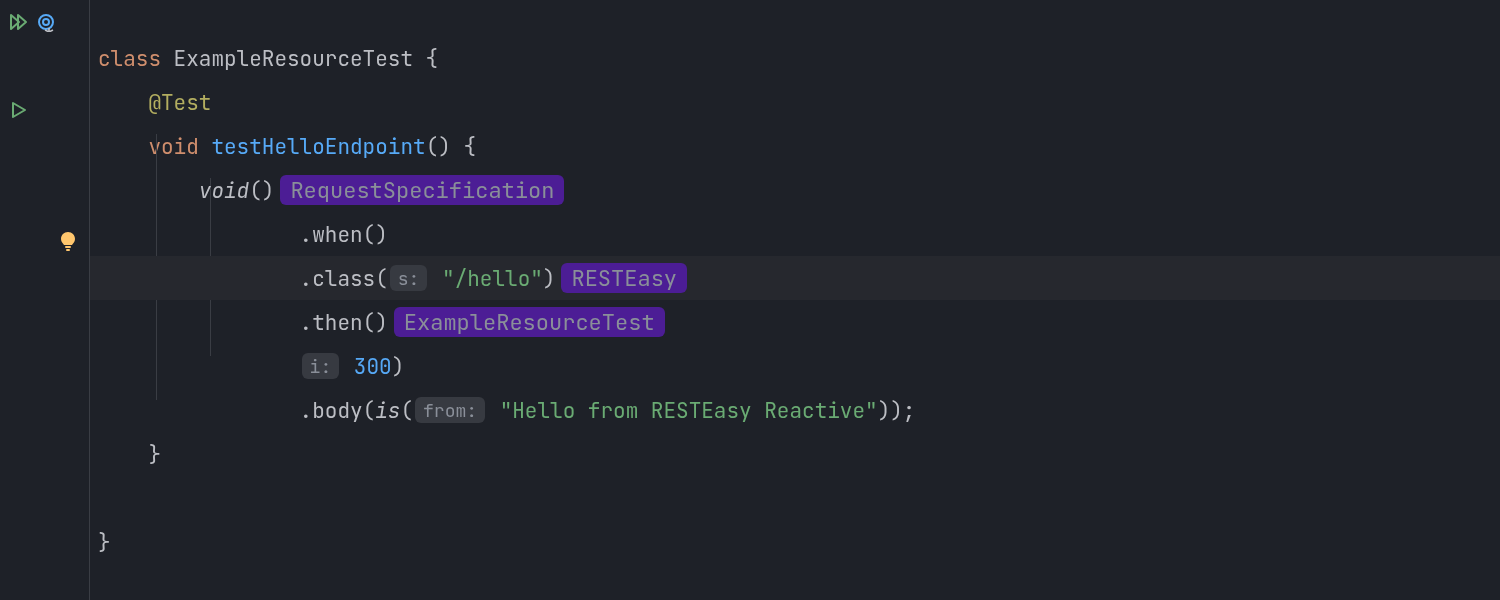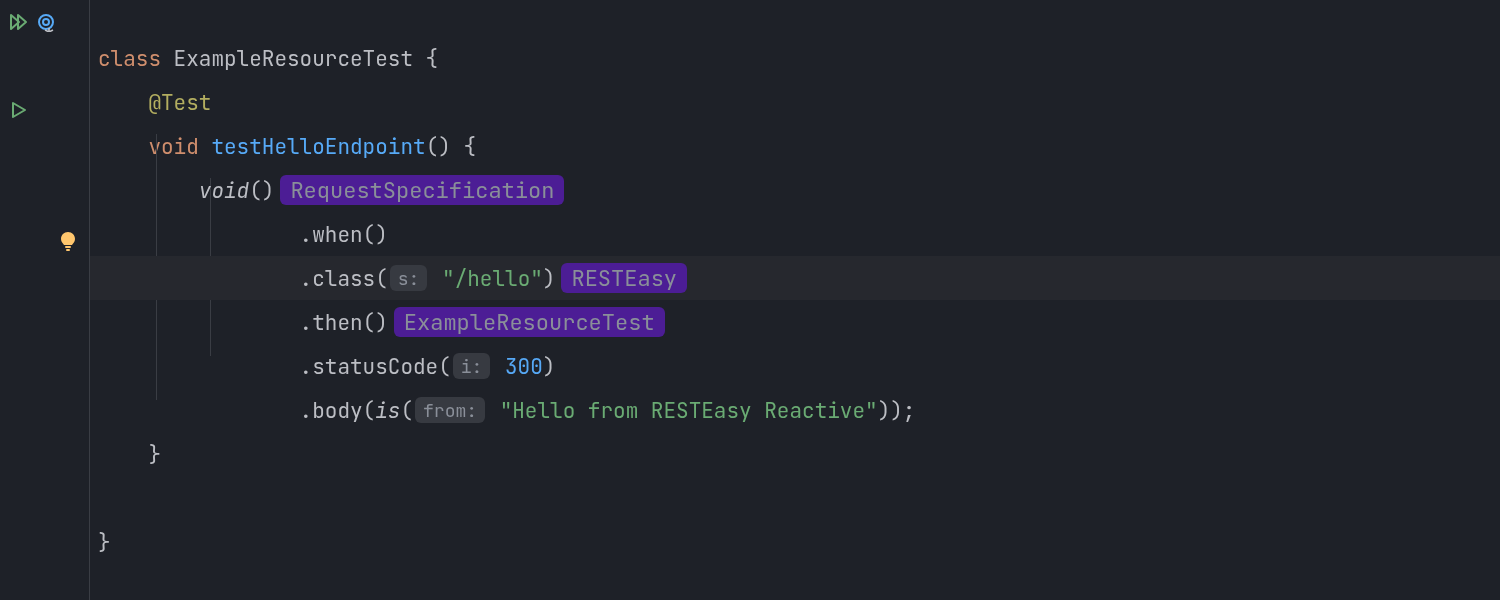--- a/index.html
+++ b/index.html
@@ -163,21 +163,21 @@
 
     <div class="line highlight" style="top:220px">
       <span>                </span><span class="call">.class(</span><span class="hint-inline">s:</span><span> </span><span class="str">"/hello"</span><span class="pun">)</span><span class="hint">RESTEasy</span>
     </div>
 
     <div class="line" style="top:264px">
       <span>                </span><span class="call">.then()</span><span class="hint">ExampleResourceTest</span>
     </div>
 
     <div class="line" style="top:308px">
-      <span>                </span><span class="call">.statusCode(</span><span class="hint-inline">i:</span><span class="num"> 300</span><span class="pun">)</span>
+      <span>                </span><span class="hint-inline">i:</span><span class="num"> 300</span><span class="pun">)</span>
     </div>
 
     <div class="line" style="top:352px">
       <span>                </span><span class="call">.body(</span><span class="ital">is</span><span class="pun">(</span><span class="hint-inline">from:</span><span> </span><span class="str">"Hello from RESTEasy Reactive"</span><span class="pun">));</span>
     </div>
 
     <div class="line" style="top:396px">
       <span>    </span><span class="pun">}</span>
     </div>
 

